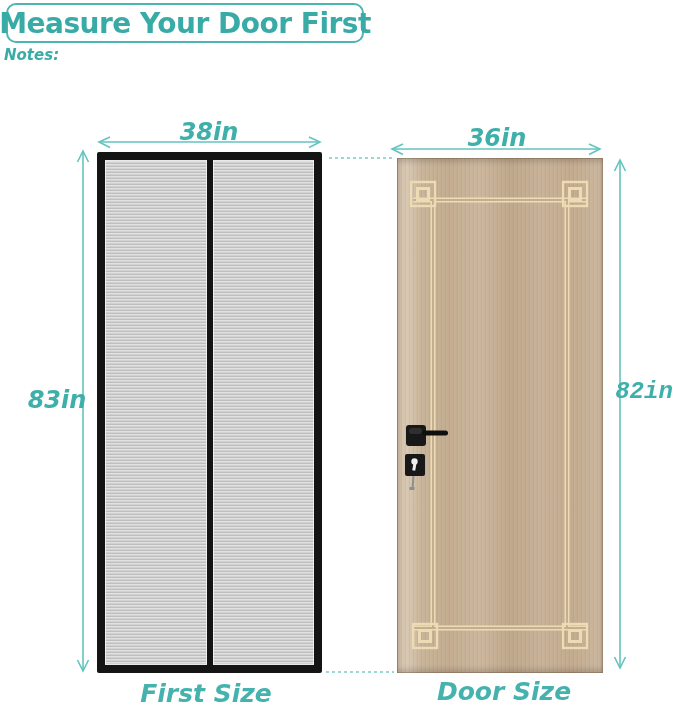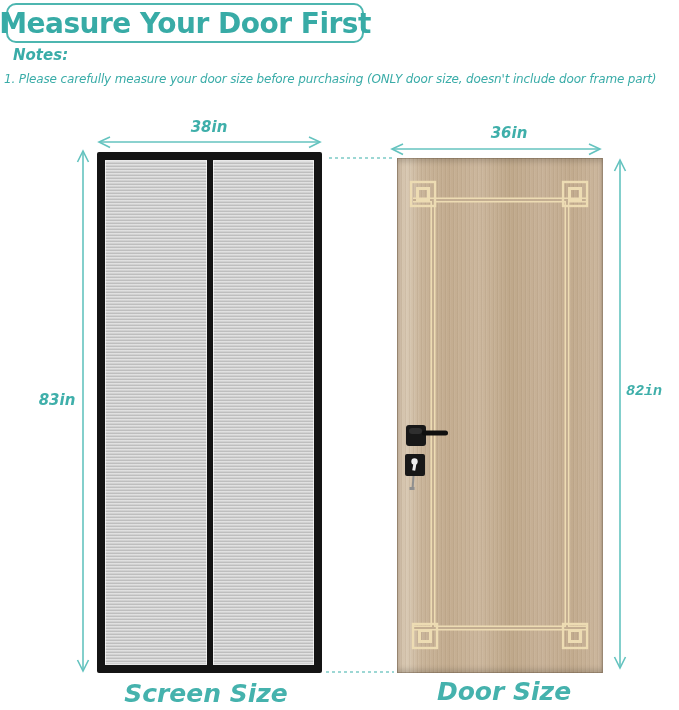--- a/index.html
+++ b/index.html
@@ -9,21 +9,21 @@
 
   
   .title-box{position:absolute;left:6px;top:3px;width:354px;height:36px;
     border:2px solid #4db6b0;border-radius:10px;
     display:flex;align-items:center;justify-content:center;}
   .title-text{font-size:28px;font-weight:bold;color:#38aba6;
     white-space:nowrap;letter-spacing:-0.5px;}
 
   
   .notes{position:absolute;left:4px;top:46px;width:675px;color:#3aaca8;}
-  .notes-heading{font-size:15px;font-weight:bold;font-style:italic;margin-bottom:4px;margin-left:9px;}
+  .notes-heading{font-size:15px;font-weight:bold;font-style:italic;margin-bottom:4px;}
   .note-line{font-size:12px;font-style:italic;line-height:22px;
     white-space:nowrap;letter-spacing:-0.15px;}
 
   
   .screen-door{position:absolute;left:97px;top:152px;width:225px;height:521px;
     background:#141414;border-radius:2px;box-sizing:border-box;
     padding:8px;display:flex;gap:6px;}
   .mesh{flex:1;background-color:#d8d8d8;
     background-image:repeating-linear-gradient(180deg,
       rgba(0,0,0,0.12) 0 1px, rgba(255,255,255,0.22) 1px 2px, rgba(0,0,0,0.03) 2px 3px);
@@ -40,39 +40,38 @@
                inset 0 4px 5px rgba(0,0,0,0.15),
                inset 0 -4px 5px rgba(0,0,0,0.15);}
   .wood-door svg{position:absolute;left:0;top:0;}
 
   
   .overlay{position:absolute;left:0;top:0;pointer-events:none;}
   .arrow{stroke:#64c3bf;stroke-width:1.6;fill:none;}
   .dash{stroke:#7ccac6;stroke-width:1.3;fill:none;stroke-dasharray:3 3;}
 
   
-  .dim{position:absolute;color:#3fafaa;font-size:15px;font-weight:bold;
+  .dim{position:absolute;color:#3fafaa;font-size:24px;font-weight:bold;
     font-style:italic;white-space:nowrap;}
   .dim.centered{transform:translate(-50%,-50%);}
   .dim.above{transform:translate(-50%,0);}
   .caption{position:absolute;color:#45b2ad;font-size:25px;font-weight:bold;
     font-style:italic;white-space:nowrap;transform:translateX(-50%);}
 </style>
 </head>
 <body>
 
 <div class="canvas">
 
   <div class="title-box">
     <span class="title-text">Measure Your Door First</span>
   </div>
 
   <div class="notes">
     <div class="notes-heading">Notes:</div>
-    <div class="note-line">1. Please carefully measure your door size before purchasing (ONLY door size, doesn't include door frame part)</div>
   </div>
 
   <div class="screen-door">
     <div class="mesh"></div>
     <div class="mesh"></div>
   </div>
 
   <div class="wood-door">
     <svg width="206" height="515" viewBox="0 0 206 515">
 
@@ -141,19 +140,19 @@
       <polyline points="614.5,171 620,160 625.5,171"></polyline>
       <polyline points="614.5,657 620,668 625.5,657"></polyline>
     </g>
 
     <line class="dash" x1="329" y1="158" x2="394" y2="158"></line>
     <line class="dash" x1="326" y1="672" x2="394" y2="672"></line>
   </svg>
 
   <div class="dim above" style="left:209px;top:118px;">38in</div>
   <div class="dim centered" style="left:57px;top:400px;">83in</div>
-  <div class="dim above" style="left:509px;top:124px;">36in</div>
+  <div class="dim above" style="left:497px;top:124px;">36in</div>
   <div class="dim centered" style="left:644px;top:391px;font-family:Liberation Mono, monospace;">82in</div>
 
-  <div class="caption" style="left:206px;top:679px;">Screen Size</div>
+  <div class="caption" style="left:206px;top:679px;">First Size</div>
   <div class="caption" style="left:504px;top:677px;">Door Size</div>
 
 </div>
 
 </body></html>

